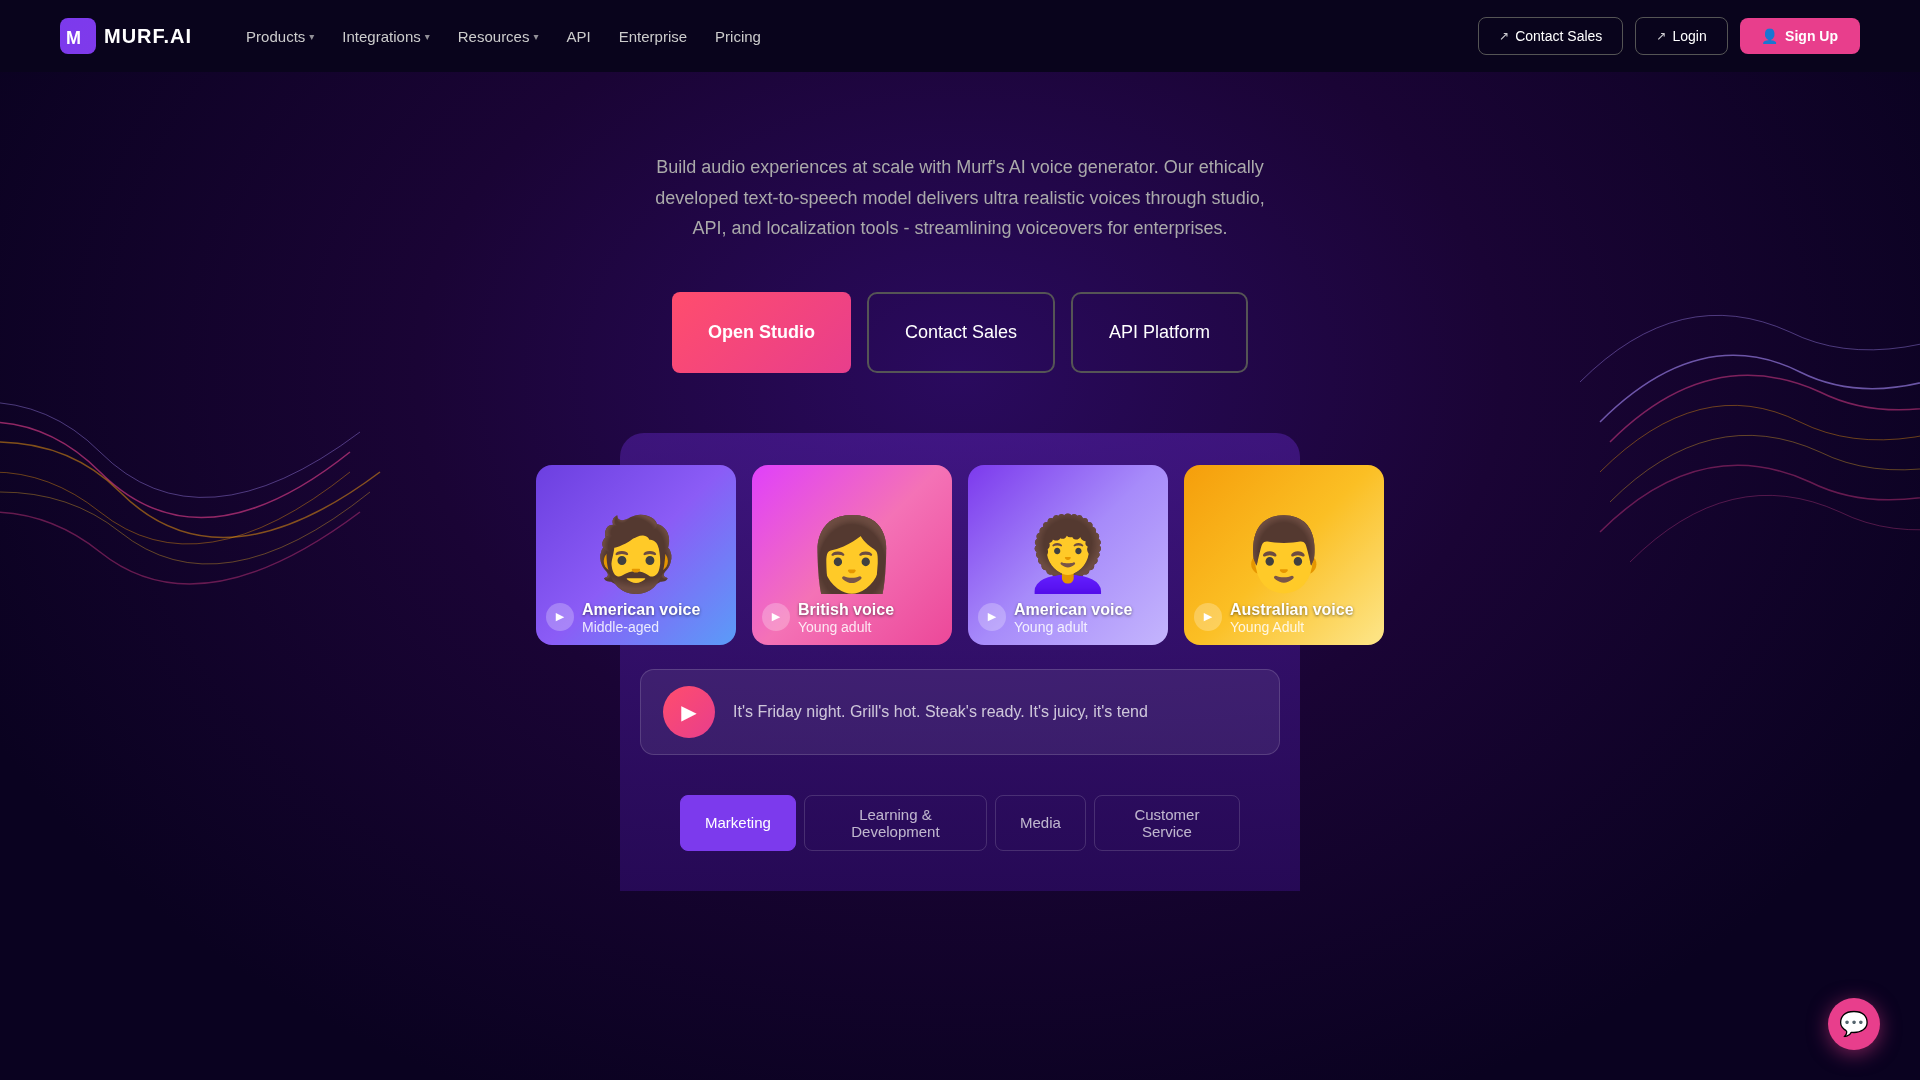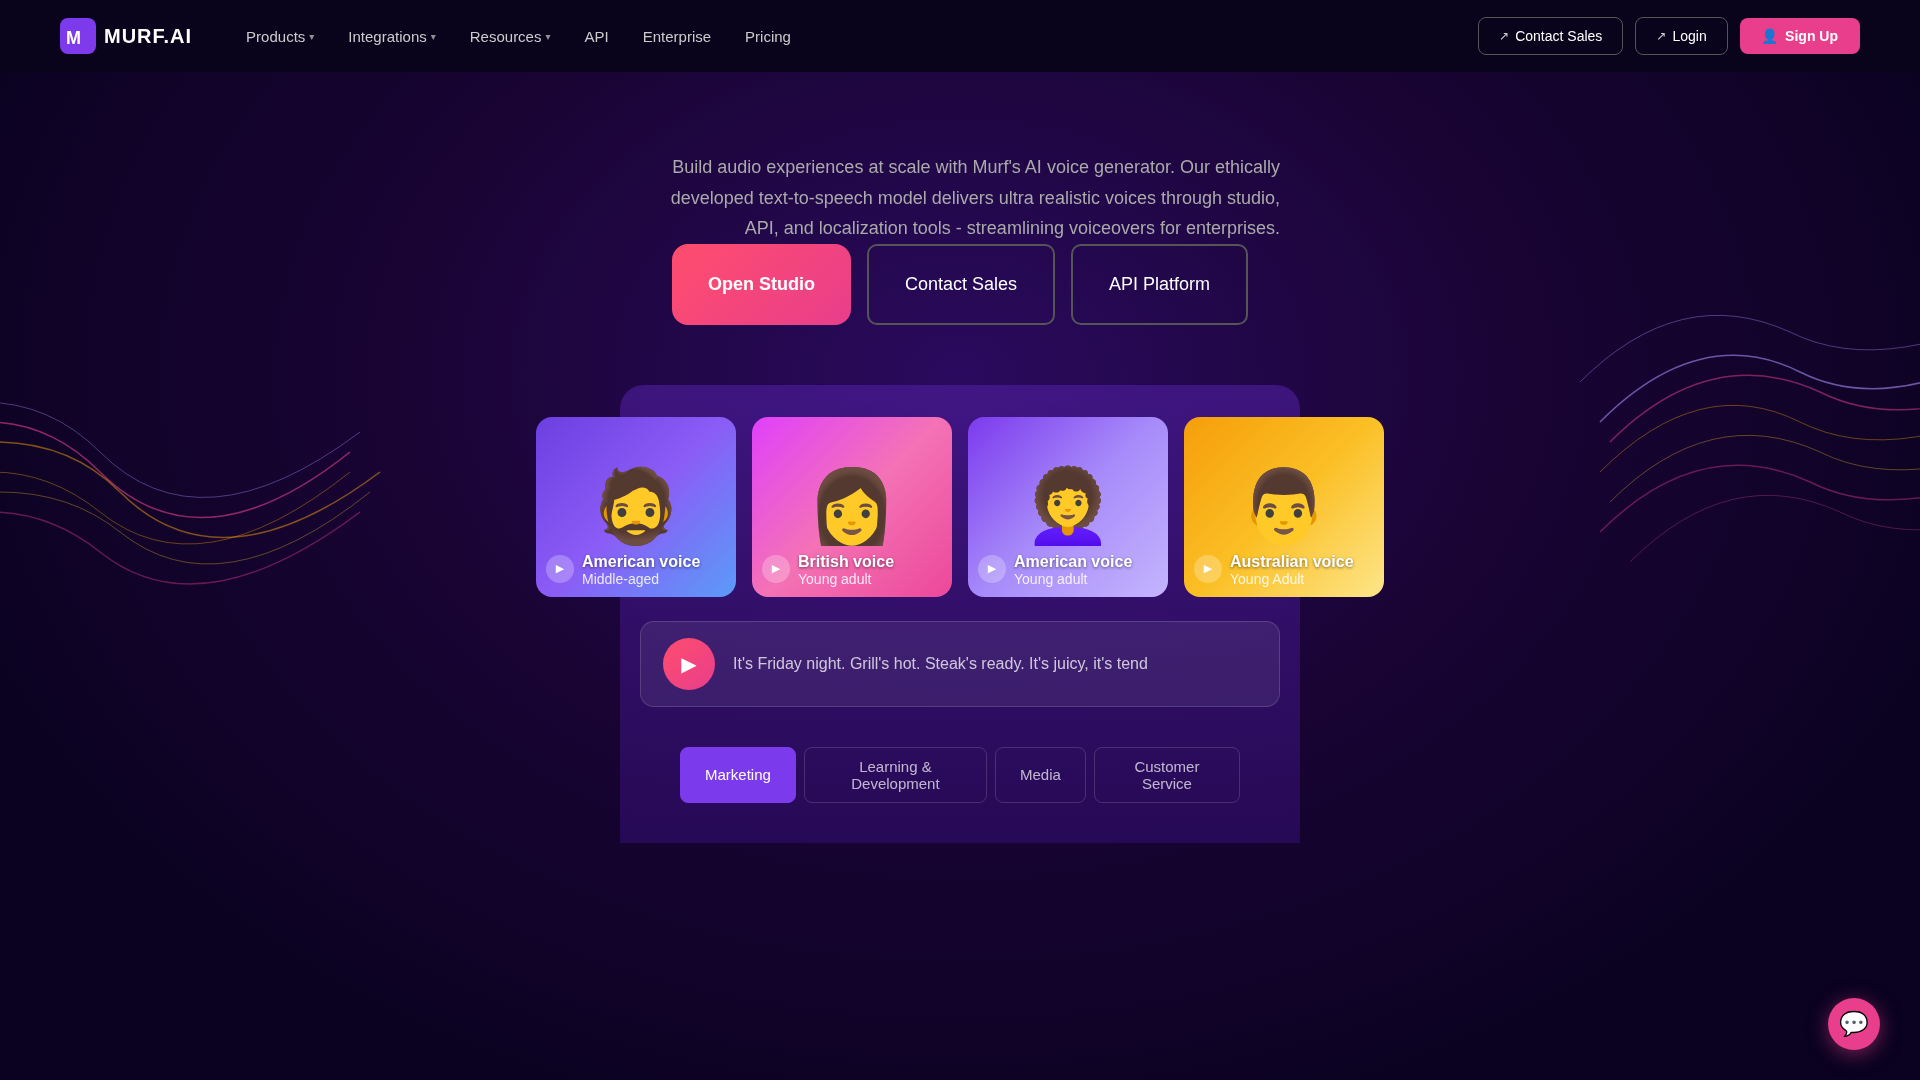--- a/index.html
+++ b/index.html
@@ -36,21 +36,20 @@
       font-weight: 700;
       font-size: 20px;
       letter-spacing: 1px;
     }
     .logo-icon {
       width: 36px;
       height: 36px;
     }
     .nav-links {
       display: flex;
-      gap: 6px;
     }
     .nav-link {
       display: flex;
       align-items: center;
       gap: 4px;
       padding: 8px 14px;
       font-size: 15px;
       color: #ccc;
       cursor: pointer;
       border-radius: 6px;
@@ -146,36 +145,37 @@
       max-width: 800px;
       background: linear-gradient(135deg, #ff6b9d, #e83e8c, #c0392b, #ff6b9d);
       -webkit-background-clip: text;
       -webkit-text-fill-color: transparent;
       background-clip: text;
       margin-bottom: 28px;
     }
     .hero-subtitle {
       font-size: 18px;
       color: #aaa;
-      text-align: right;
+      text-align: center;
       max-width: 640px;
       line-height: 1.7;
+      margin-bottom: 48px;
     }
 
     
     .cta-buttons {
       display: flex;
       gap: 16px;
       margin-bottom: 60px;
     }
     .btn-open-studio {
       padding: 20px 36px;
       background: linear-gradient(135deg, #ff4d6d, #e83e8c);
       border: none;
-      border-radius: 16px;
+      border-radius: 8px;
       color: white;
       font-size: 18px;
       font-weight: 600;
       cursor: pointer;
     }
     .btn-contact-sales-hero {
       padding: 16px 36px;
       background: transparent;
       border: 2px solid #555;
       border-radius: 10px;

